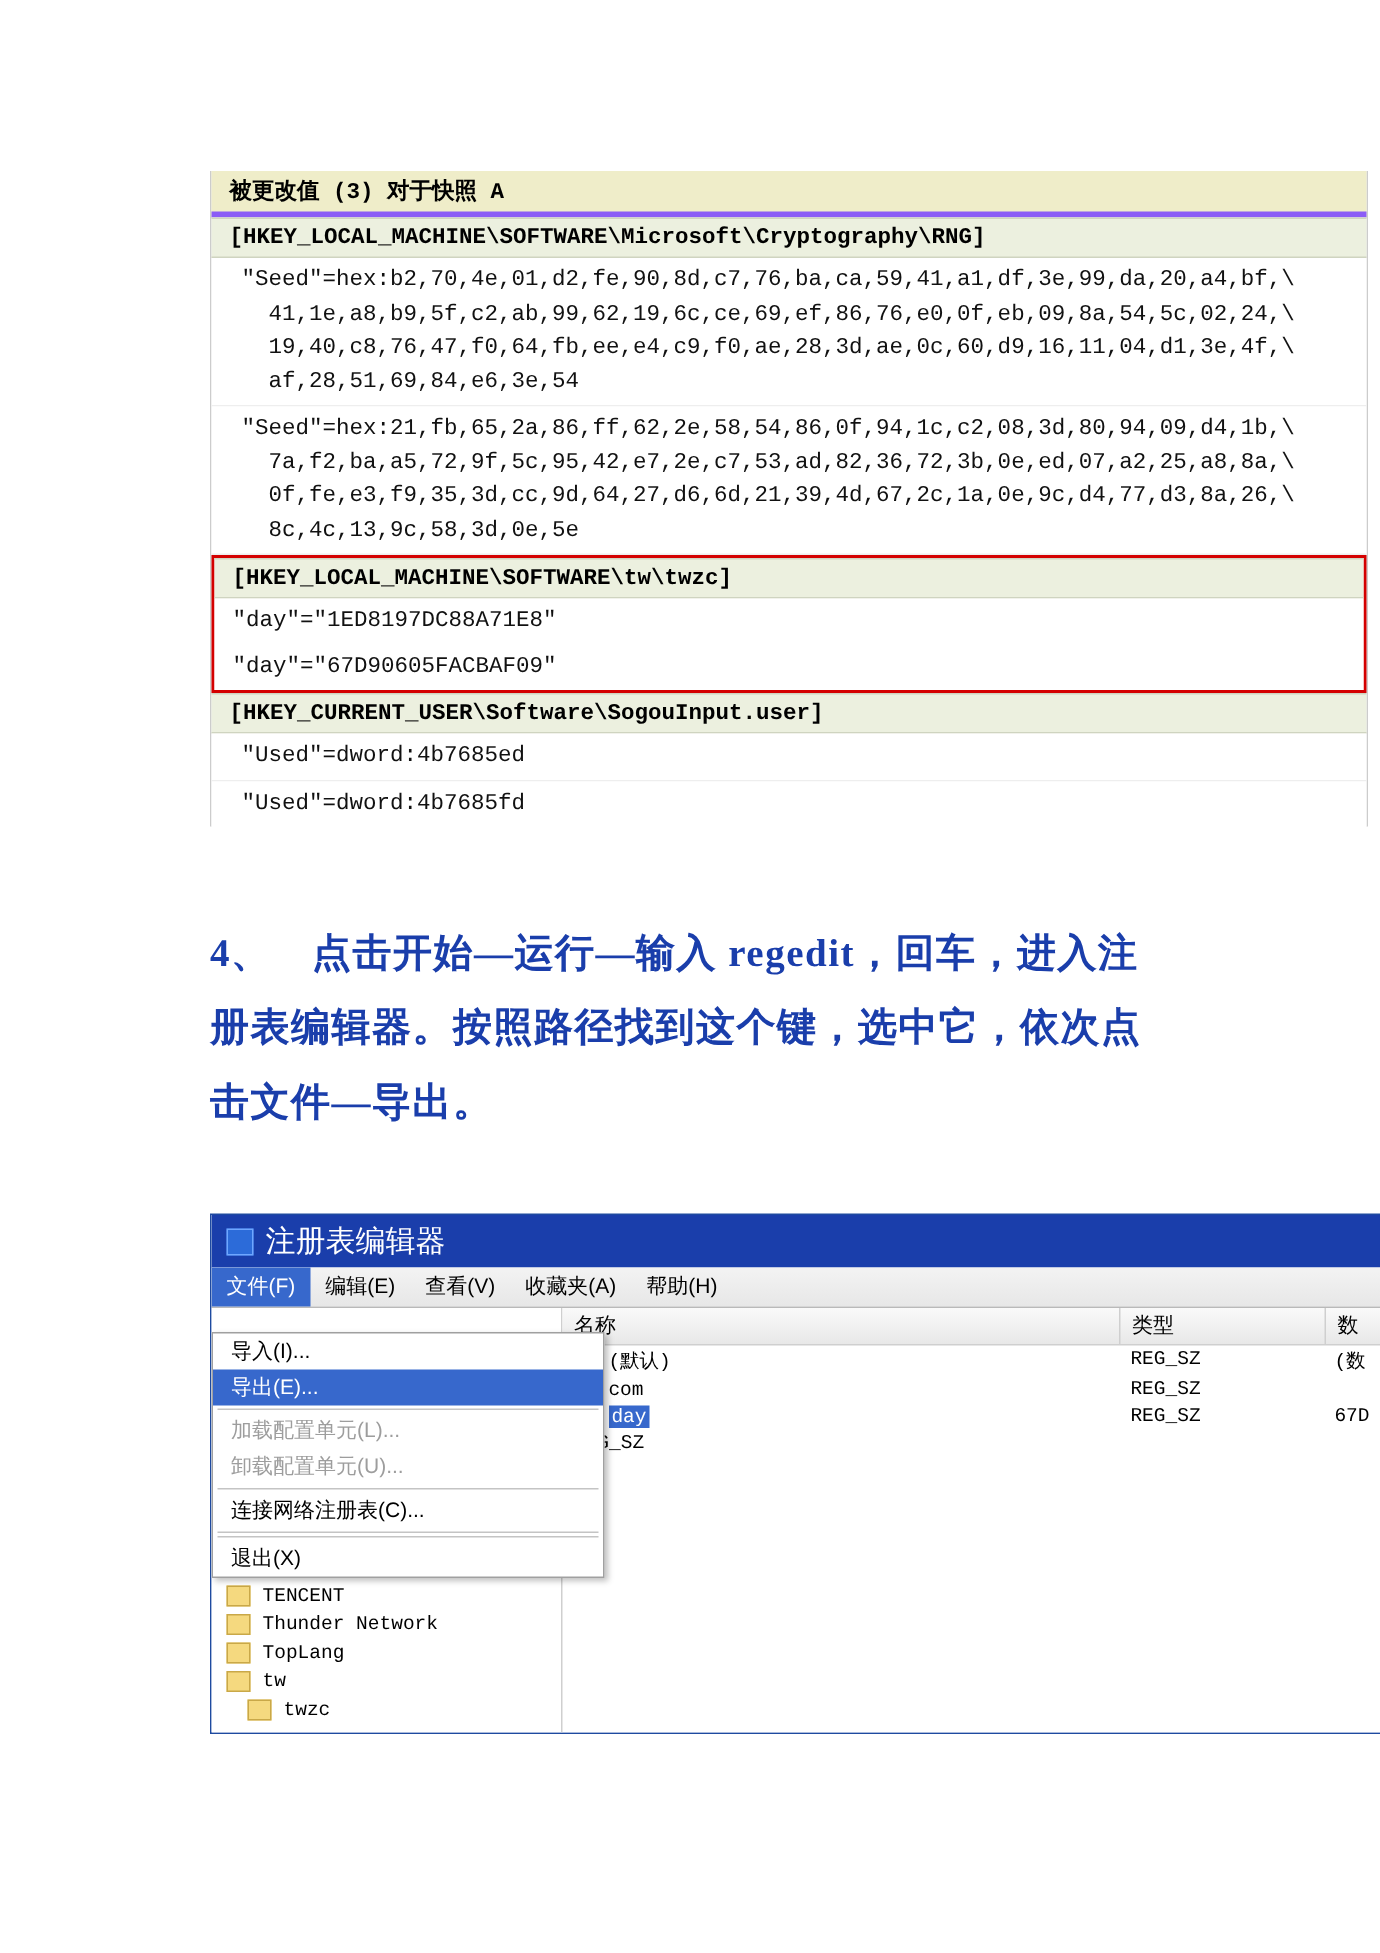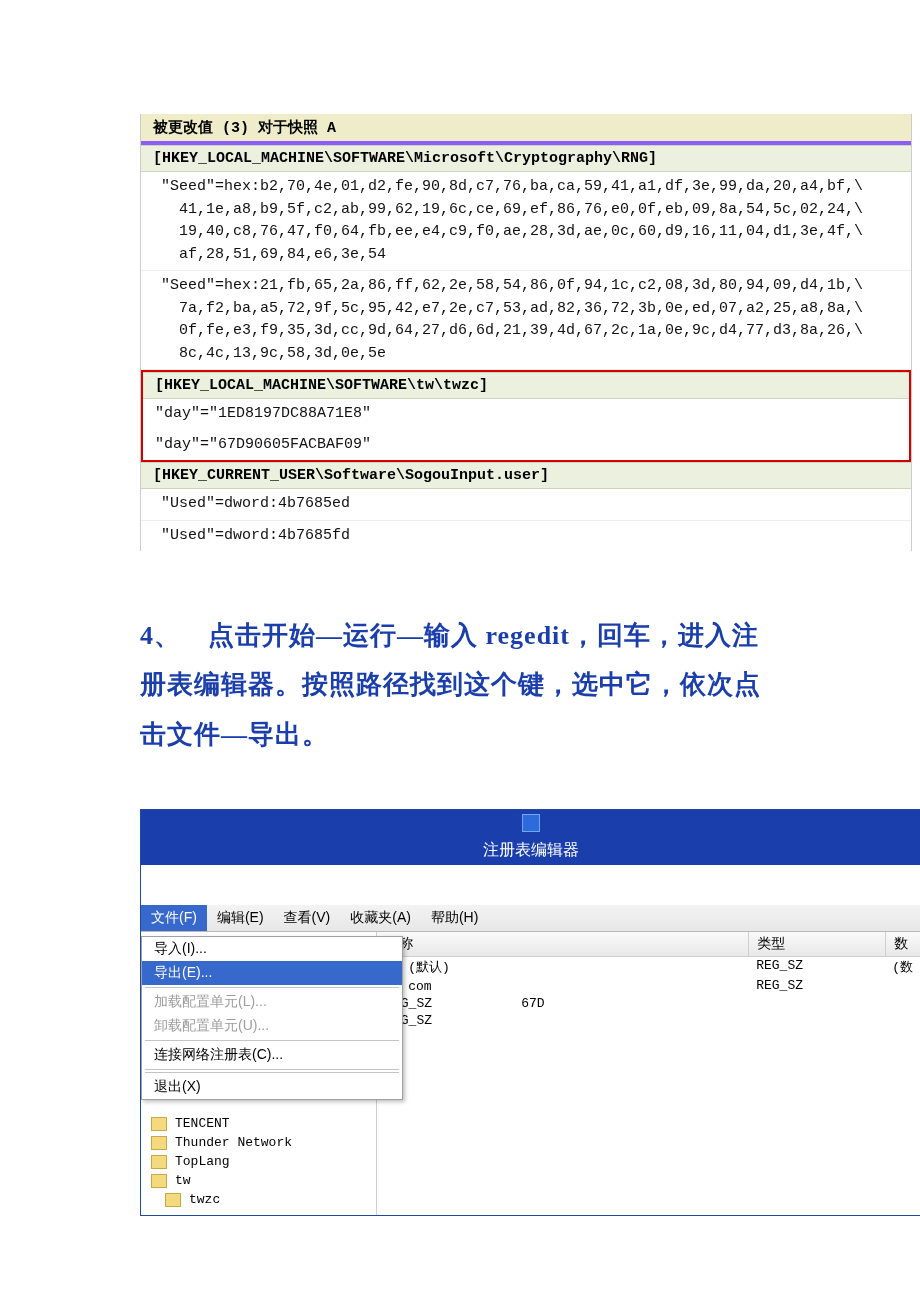--- a/index.html
+++ b/index.html
@@ -10,28 +10,28 @@
   .diff .hdr{background:#efedc9;border-bottom:4px solid #8b5cf6;font-weight:bold;padding:4px 12px;color:#000;}
   .diff .key{background:#ecf0df;border-bottom:1px solid #cfd4c0;border-top:1px solid #cfd4c0;font-weight:bold;padding:4px 12px;color:#000;}
   .diff .val{background:#fff;padding:4px 12px 4px 20px;color:#111;line-height:1.5;border-bottom:1px solid #eee;}
   .diff .hl{border:2px solid #d40000;}
   .diff .hl .key{background:#ecf0df;}
   .diff .hl .val{padding-left:12px;border-bottom:none;}
   
   .instr{margin:60px 140px 0 140px;color:#1a3eab;font-family:"SimSun","宋体",serif;font-size:26px;font-weight:bold;line-height:1.9;letter-spacing:1px;}
   
   .regedit{margin:50px 0 0 140px;width:780px;border:1px solid #1e4aa0;font-family:"SimSun","宋体",sans-serif;font-size:14px;overflow:hidden;}
-  .title{background:#1a3eab;color:#fff;padding:4px 10px;display:flex;align-items:center;gap:8px;font-size:16px;flex-direction:column;}
+  .title{background:#1a3eab;color:#fff;padding:4px 10px;display:flex;align-items:center;gap:8px;font-size:20px;}
   .title .ico{display:inline-block;width:16px;height:16px;background:#2c6bd9;border:1px solid #6fa6ff;}
-  .menubar{background:linear-gradient(#f3f3f3,#e7e7e7);border-bottom:1px solid #b9b9b9;display:flex;margin-top:40px;}
+  .menubar{background:linear-gradient(#f3f3f3,#e7e7e7);border-bottom:1px solid #b9b9b9;display:flex;}
   .menubar span{padding:4px 10px;display:inline-block;color:#000;}
   .menubar span.sel{background:#3768cc;color:#fff;}
   .body{display:flex;background:#fff;}
   .dropdown{position:relative;width:254px;}
-  .menu{position:absolute;top:4px;left:0;width:260px;background:#fff;border:1px solid #a0a0a0;box-shadow:2px 2px 4px rgba(0,0,0,.25);z-index:5;}
+  .menu{position:absolute;top:16px;left:0;width:260px;background:#fff;border:1px solid #a0a0a0;box-shadow:2px 2px 4px rgba(0,0,0,.25);z-index:5;}
   .menu .mi{padding:3px 12px;color:#000;white-space:nowrap;}
   .menu .mi.sel{background:#3768cc;color:#fff;}
   .menu .mi.dis{color:#9d9d9d;}
   .menu .mi .sc{float:right;padding-left:20px;}
   .menu hr{border:none;border-top:1px solid #c4c4c4;margin:2px 3px;}
   .tree{padding:182px 10px 6px 10px;color:#000;font-family:Consolas,"Courier New",monospace;font-size:13px;line-height:19px;}
   .tree .row{display:flex;align-items:center;gap:4px;}
   .fold{display:inline-block;width:14px;height:12px;background:#f5d97f;border:1px solid #c9a848;margin-right:4px;}
   .fold.open{background:#f5d97f;}
   .indent1{padding-left:14px;}
@@ -139,20 +139,24 @@
       </div>
       <div class="lrow">
         <div class="nm">
               <span class="strico">ab</span>
               <span class="txt">com</span>
             </div>
         <div class="ty">REG_SZ</div>
         <div class="da"></div>
       </div>
       <div class="lrow sel">
+        <div class="nm">
+              <span class="strico">ab</span>
+              <span class="txt">day</span>
+            </div>
         <div class="ty">REG_SZ</div>
         <div class="da">67D</div>
       </div>
       <div class="lrow">
         <div class="ty">REG_SZ</div>
         <div class="da"></div>
       </div>
     </div>
   </div>
 </div>

